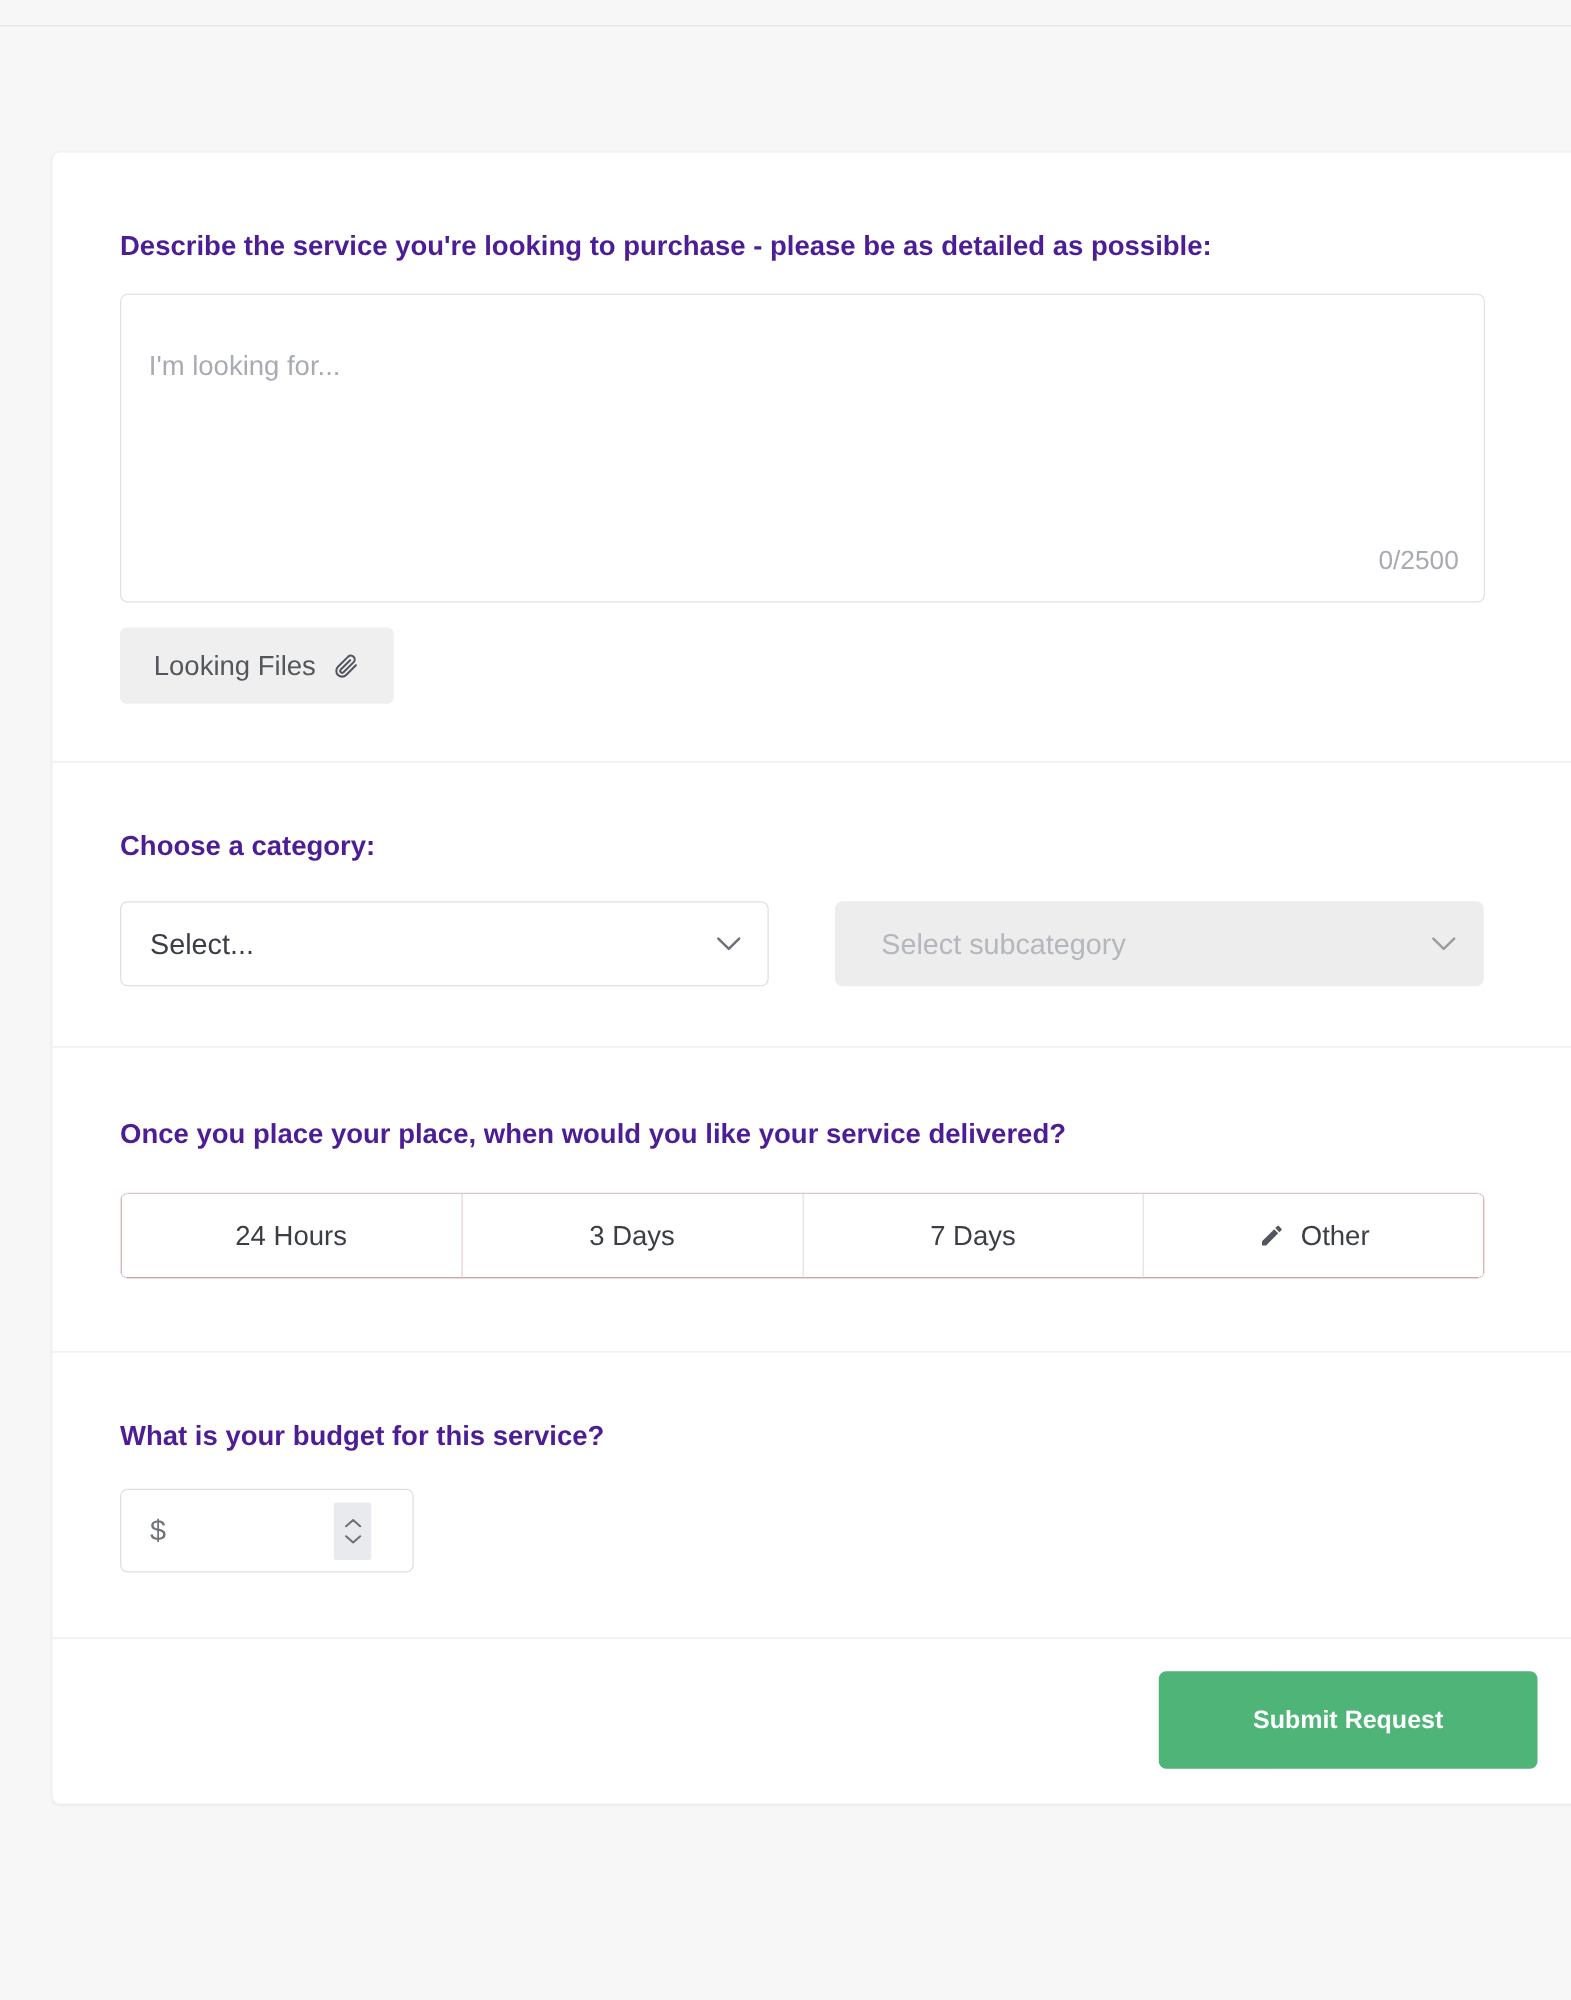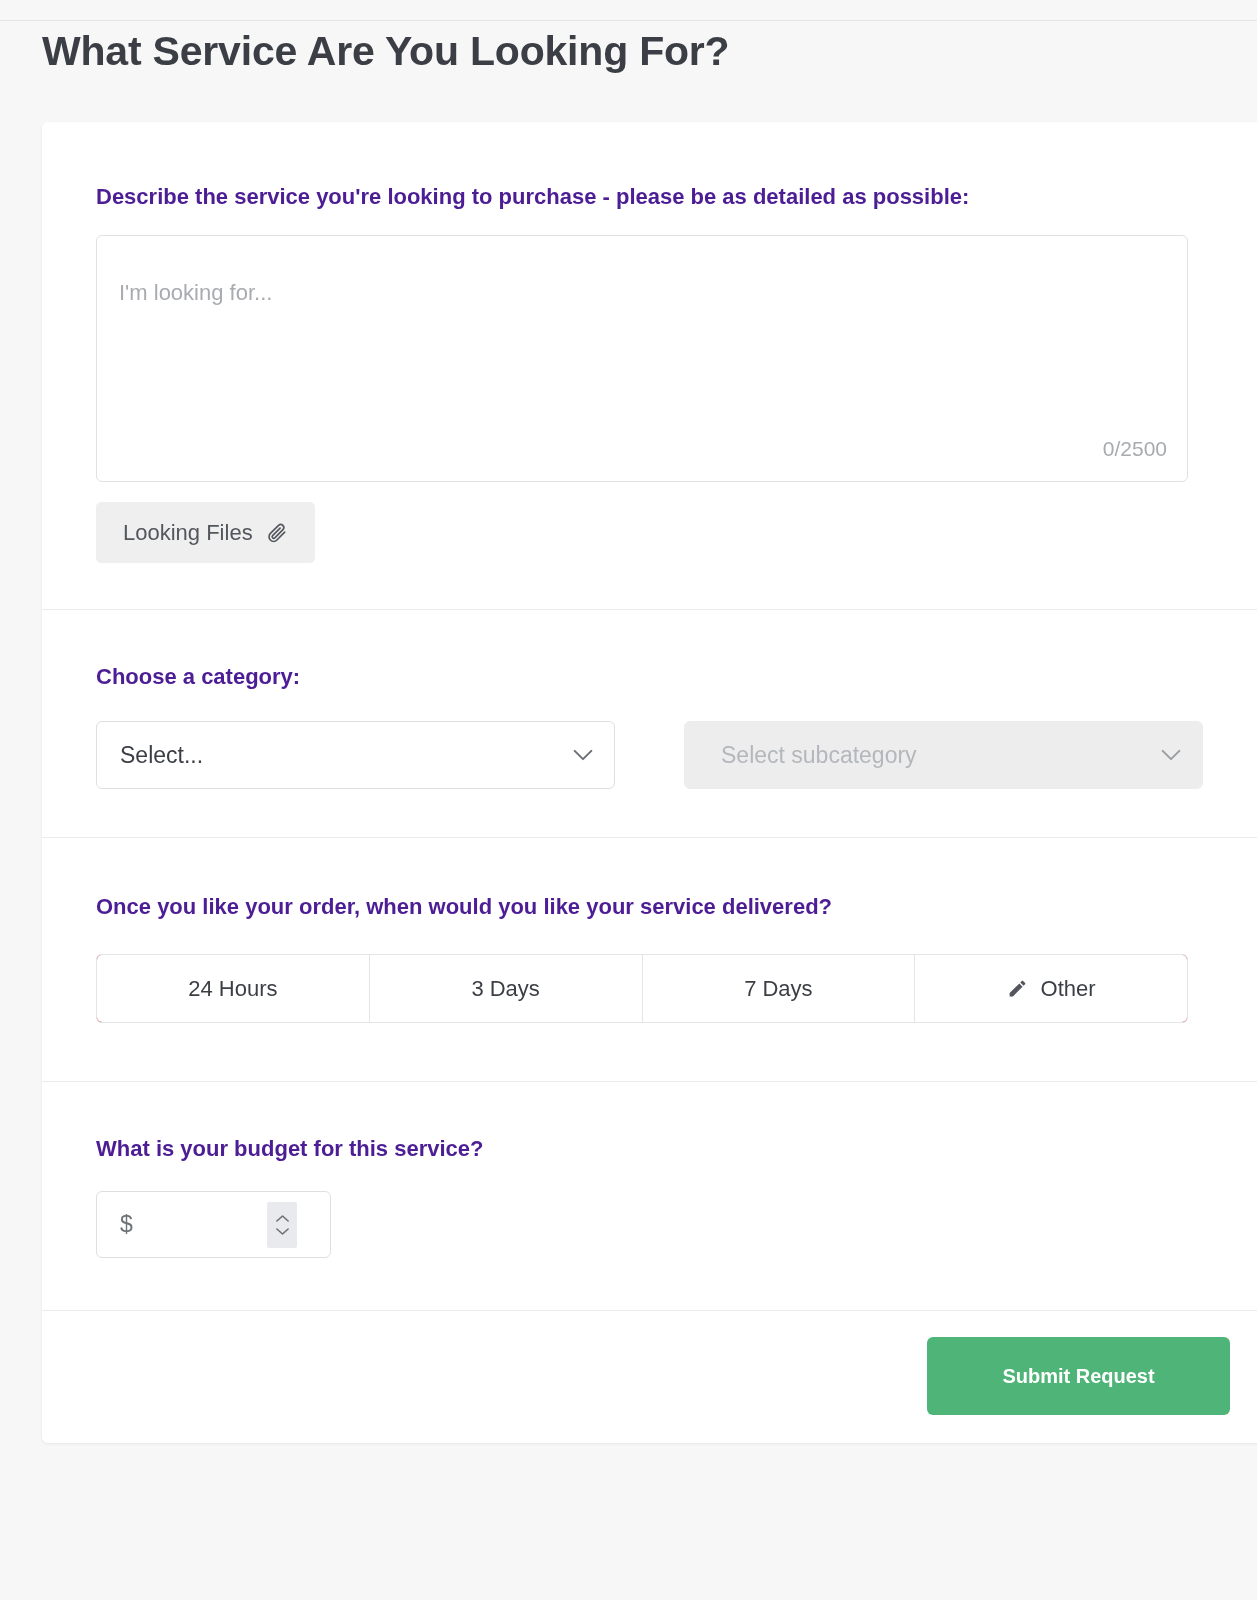--- a/index.html
+++ b/index.html
@@ -134,21 +134,21 @@
 
   
   .sec-category {
     padding-top: 46px;
     padding-bottom: 48px;
   }
 
   .selects-row {
     margin-top: 24px;
     display: flex;
-    gap: 69px;
+    gap: 53px;
   }
 
   .select-box {
     position: relative;
     width: 519px;
     height: 68px;
     border: 1px solid #dedfe1;
     border-radius: 6px;
     background: #fff;
     display: flex;
@@ -288,21 +288,20 @@
     cursor: pointer;
   }
 </style>
 </head>
 <body>
 
 <div class="page">
 
   <div class="top-rule"></div>
 
-  <h1 class="page-title">What Service Are You Looking For?</h1>
 
   <div class="card">
 
     <div class="section sec-describe">
 
       <div class="field-label">Describe the service you're looking to purchase - please be as detailed as possible:</div>
 
       <div class="textarea-wrap">
         <div class="textarea-placeholder">I'm looking for...</div>
         <div class="char-counter">0/2500</div>
@@ -344,21 +343,21 @@
           </span>
         </div>
 
       </div>
     </div>
 
     <div class="divider"></div>
 
     <div class="section sec-delivery">
 
-      <div class="field-label">Once you like your order, when would you like your service delivered?</div>
+      <div class="field-label">Once you place your place, when would you like your service delivered?</div>
 
       <div class="tab-group">
 
         <div class="tab">
           <span>24 Hours</span>
         </div>
 
         <div class="tab">
           <span>3 Days</span>
         </div>

